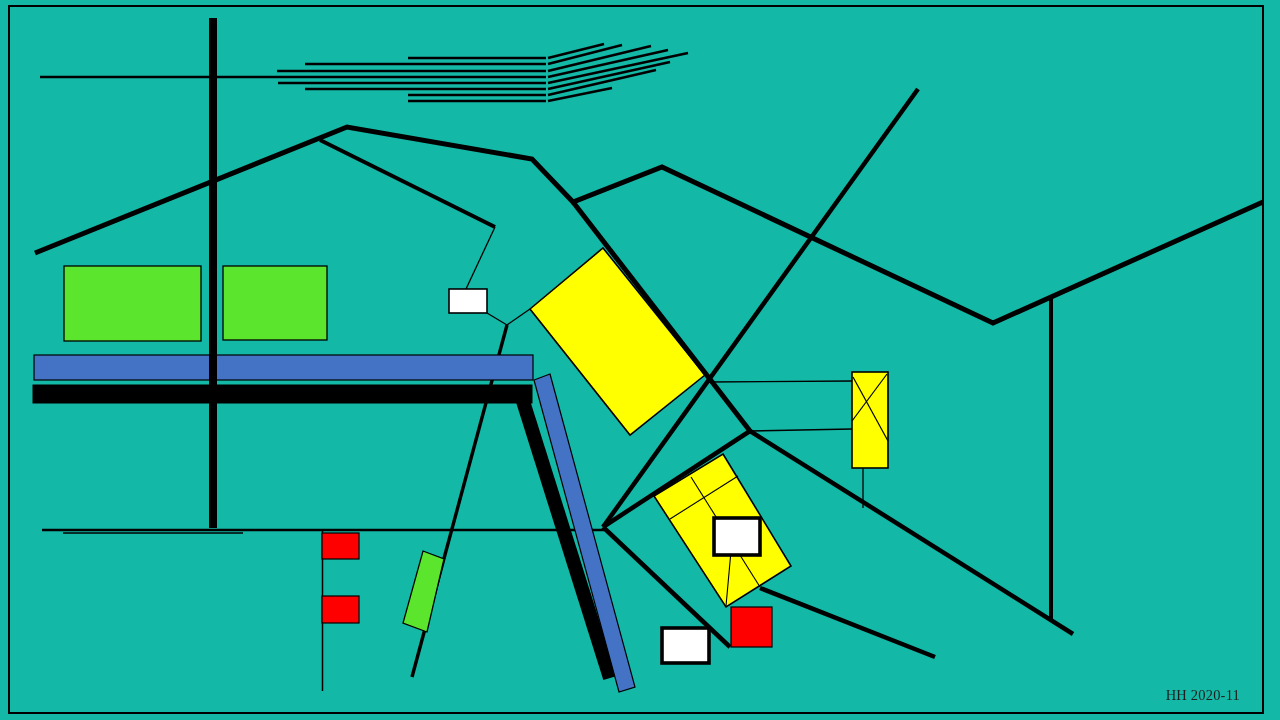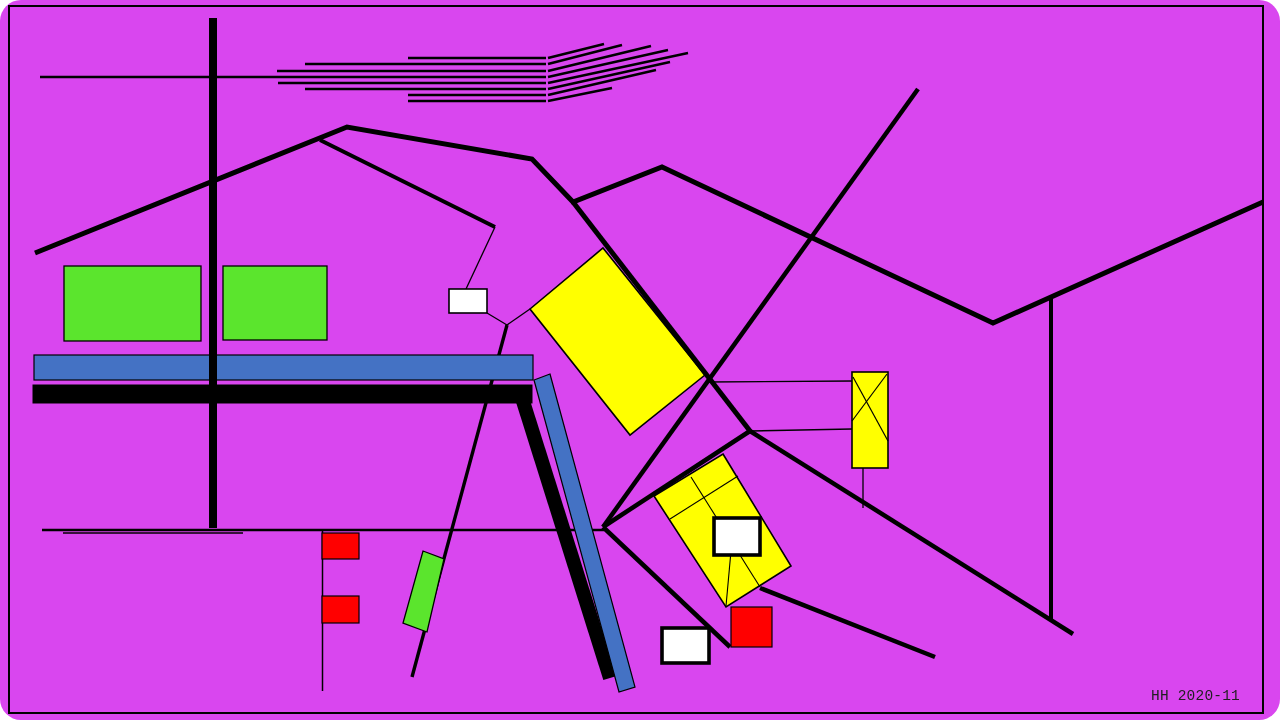--- a/index.html
+++ b/index.html
@@ -1,23 +1,22 @@
 <!DOCTYPE html>
 <html><head>
 <meta charset="utf-8">
 <style>
   html, body { margin: 0; padding: 0; background: #ffffff; }
   #stage {
     position: relative;
     width: 1280px;
     height: 720px;
-    background: #d946ef;
+    background: #14b8a6;
     overflow: hidden;
-    font-family: Liberation Mono, monospace;
-    border-radius: 21px;
+    font-family: Liberation Serif, serif;
   }
   #drawing { position: absolute; left: 0; top: 0; }
   svg line, svg polyline { stroke: #000000; fill: none; }
   svg polygon, svg rect { stroke: #000000; }
   .thin  { stroke-width: 1.3; }
   .road  { stroke-width: 4.5; }
   .road2 { stroke-width: 5; }
   .caption {
     position: absolute;
     right: 40px;

